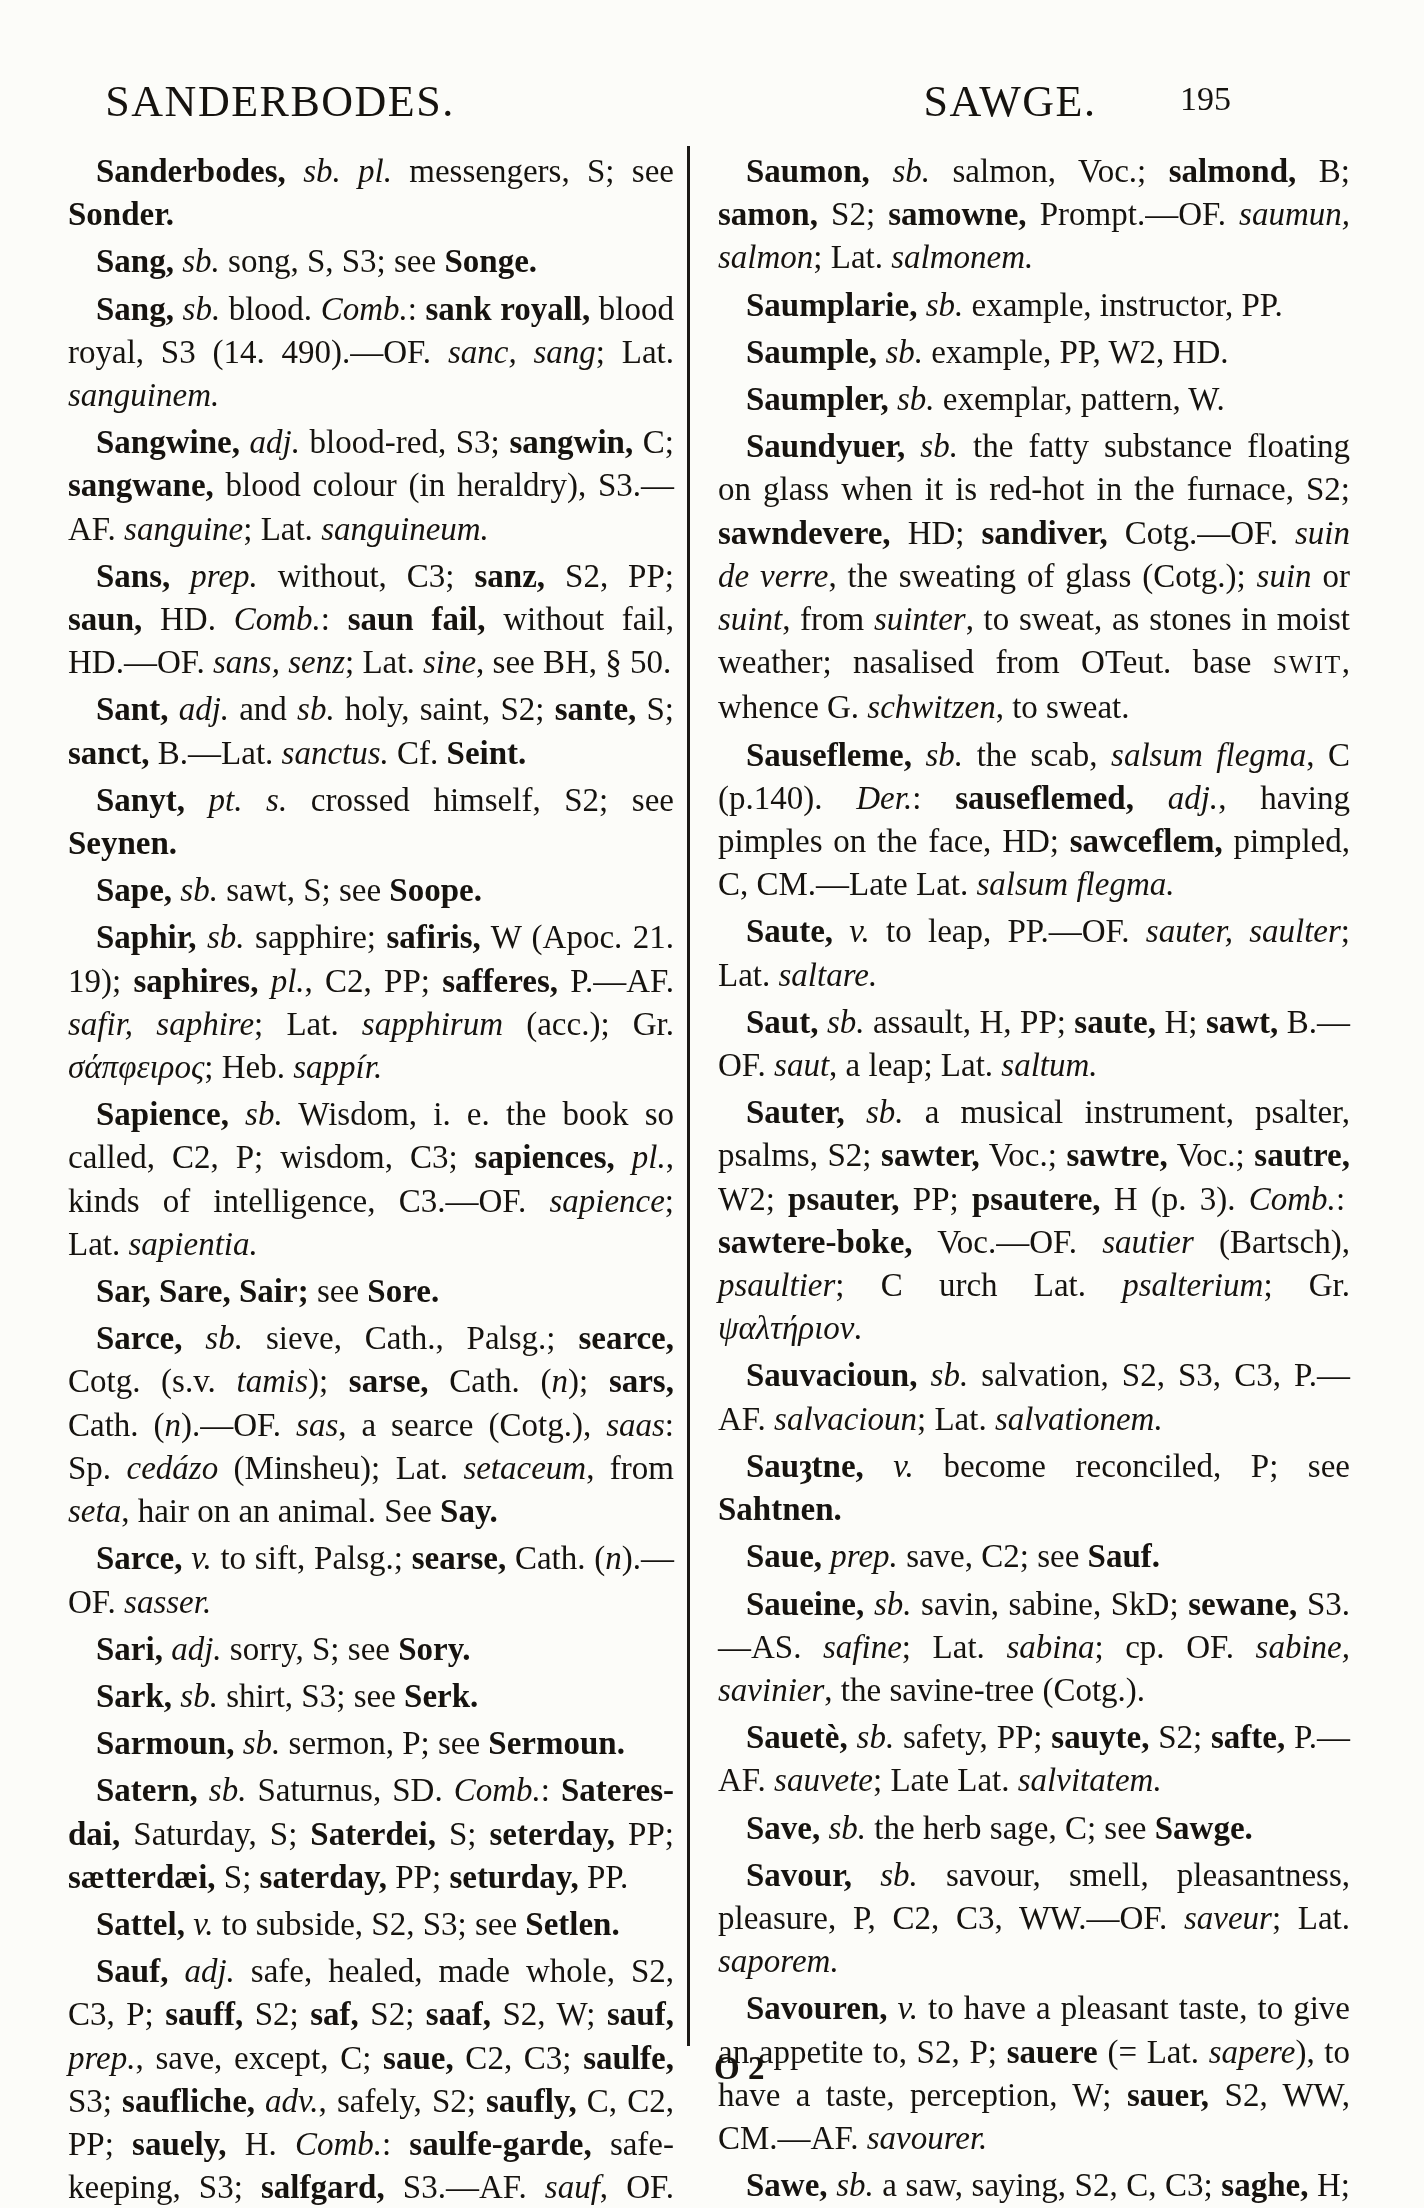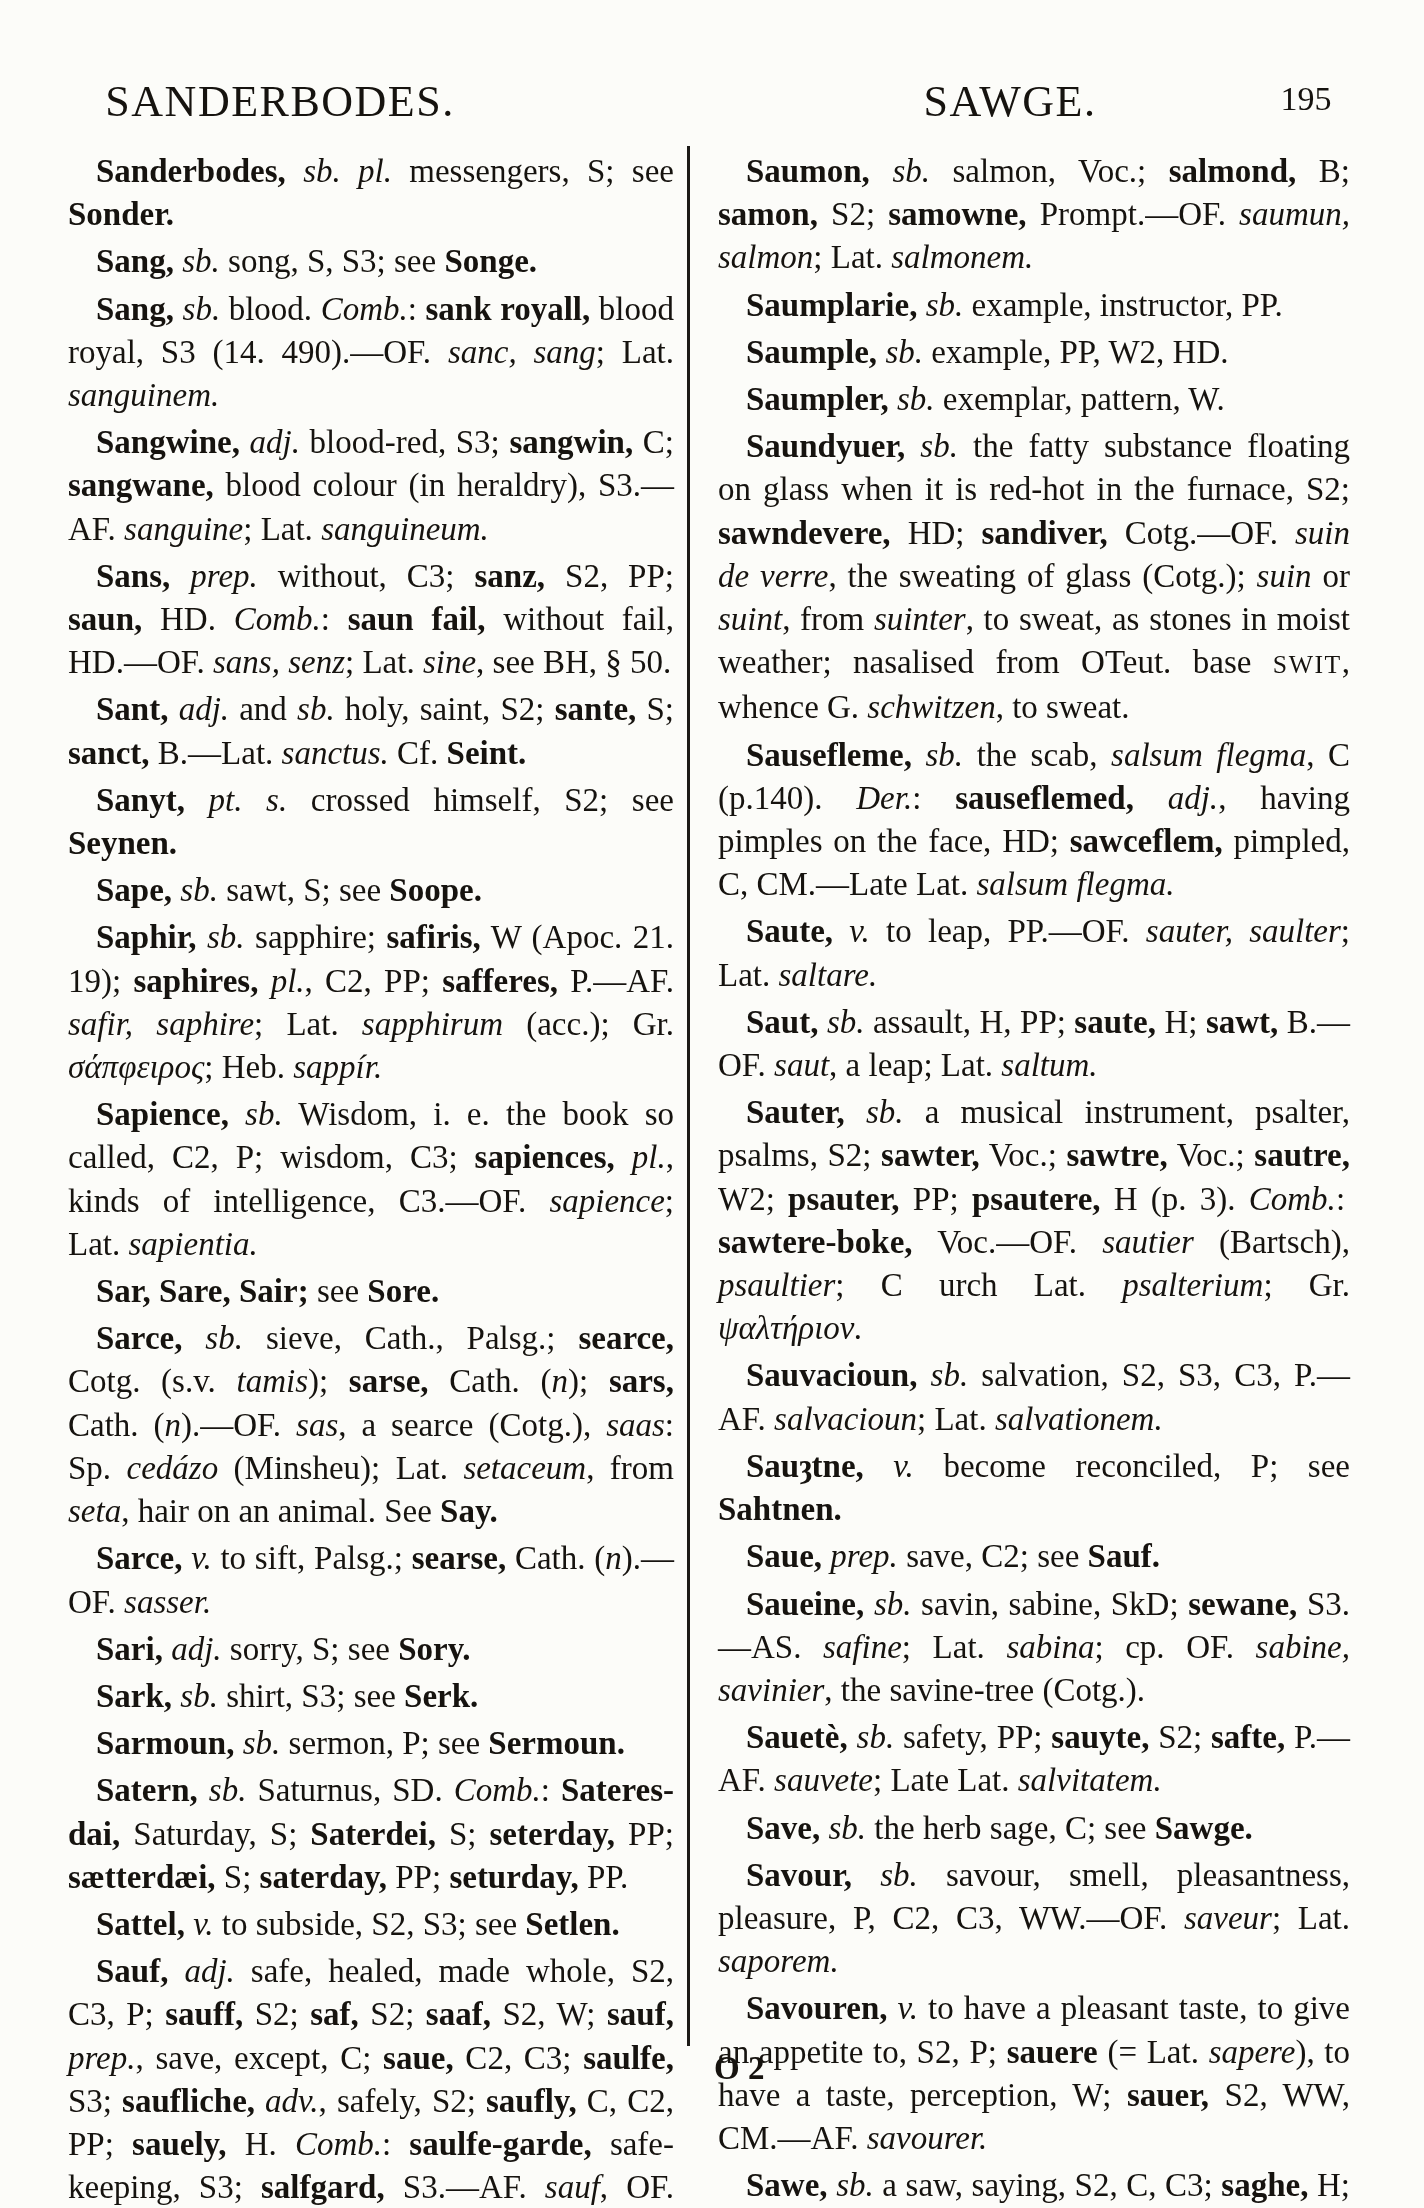--- a/index.html
+++ b/index.html
@@ -18,22 +18,22 @@
   .running-head{
     position:absolute;top:80px;
     font-size:44px;line-height:1;
     letter-spacing:1.5px;
     white-space:nowrap;
     text-align:center;
   }
   .running-head.left{left:60px;width:440px;}
   .running-head.right{left:760px;width:500px;}
   .page-number{
-    position:absolute;top:82px;left:1236px;width:140px;
-    font-size:34px;line-height:1;text-align:center;
+    position:absolute;top:82px;left:1180px;width:140px;
+    font-size:34px;line-height:1;text-align:left;
   }
   .column-divider{
     position:absolute;
     left:687px;top:146px;
     width:3px;height:1900px;
     background:#1c1a17;
   }
   .col{
     position:absolute;top:146px;
     font-size:33px;line-height:43.2px;

